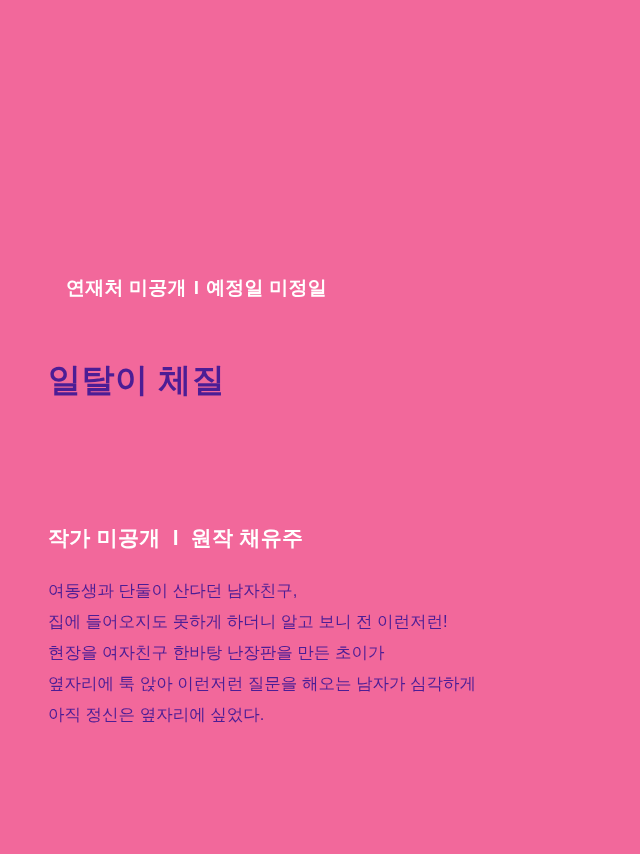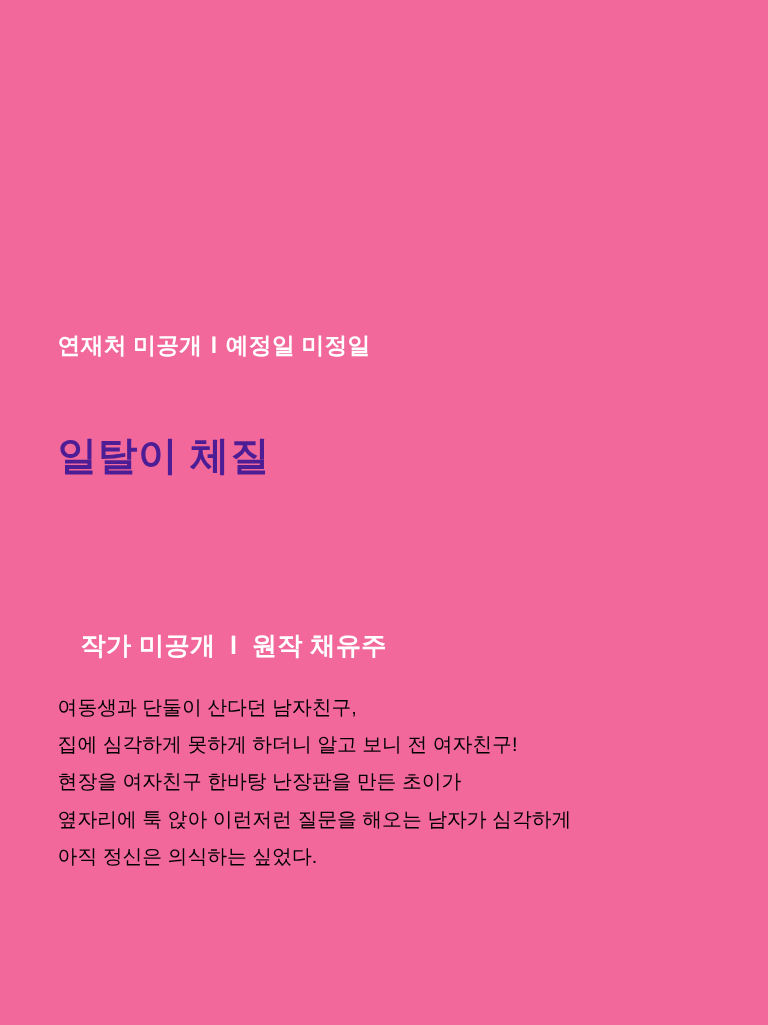--- a/index.html
+++ b/index.html
@@ -15,21 +15,21 @@
     position: relative;
   }
   .page {
     position: relative;
     width: 640px;
     height: 854px;
     box-sizing: border-box;
   }
   .meta-line {
     position: absolute;
-    left: 48px;
+    left: 66px;
     top: 275px;
     font-size: 19px;
     font-weight: bold;
     color: #ffffff;
     letter-spacing: 0.2px;
     white-space: nowrap;
   }
   .meta-sep {
     display: inline-block;
     padding: 0 7px;
@@ -47,34 +47,33 @@
   }
   .author-line {
     position: absolute;
     left: 48px;
     top: 524px;
     font-size: 21px;
     font-weight: bold;
     color: #ffffff;
     letter-spacing: 0.3px;
     white-space: nowrap;
-    margin-left: 19px;
   }
   .author-sep {
     display: inline-block;
     padding: 0 12px;
   }
   .synopsis {
     position: absolute;
     left: 48px;
     top: 575px;
     width: 560px;
     font-size: 16.5px;
     line-height: 31px;
-    color: #000000;
+    color: #4c1d95;
     font-weight: 400;
   }
   .synopsis div {
     white-space: nowrap;
   }
 </style>
 </head>
 <body>
 
 <div class="page">
@@ -84,19 +83,19 @@
   </div>
 
   <h1 class="title">일탈이 체질</h1>
 
   <div class="author-line">
     <span>작가 미공개</span><span class="author-sep">l</span><span>원작 채유주</span>
   </div>
 
   <div class="synopsis">
     <div>여동생과 단둘이 산다던 남자친구,</div>
-    <div>집에 심각하게 못하게 하더니 알고 보니 전 여자친구!</div>
+    <div>집에 들어오지도 못하게 하더니 알고 보니 전 이런저런!</div>
     <div>현장을 여자친구 한바탕 난장판을 만든 초이가</div>
     <div>옆자리에 툭 앉아 이런저런 질문을 해오는 남자가 심각하게</div>
-    <div>아직 정신은 의식하는 싶었다.</div>
+    <div>아직 정신은 옆자리에 싶었다.</div>
   </div>
 
 </div>
 
 </body></html>

